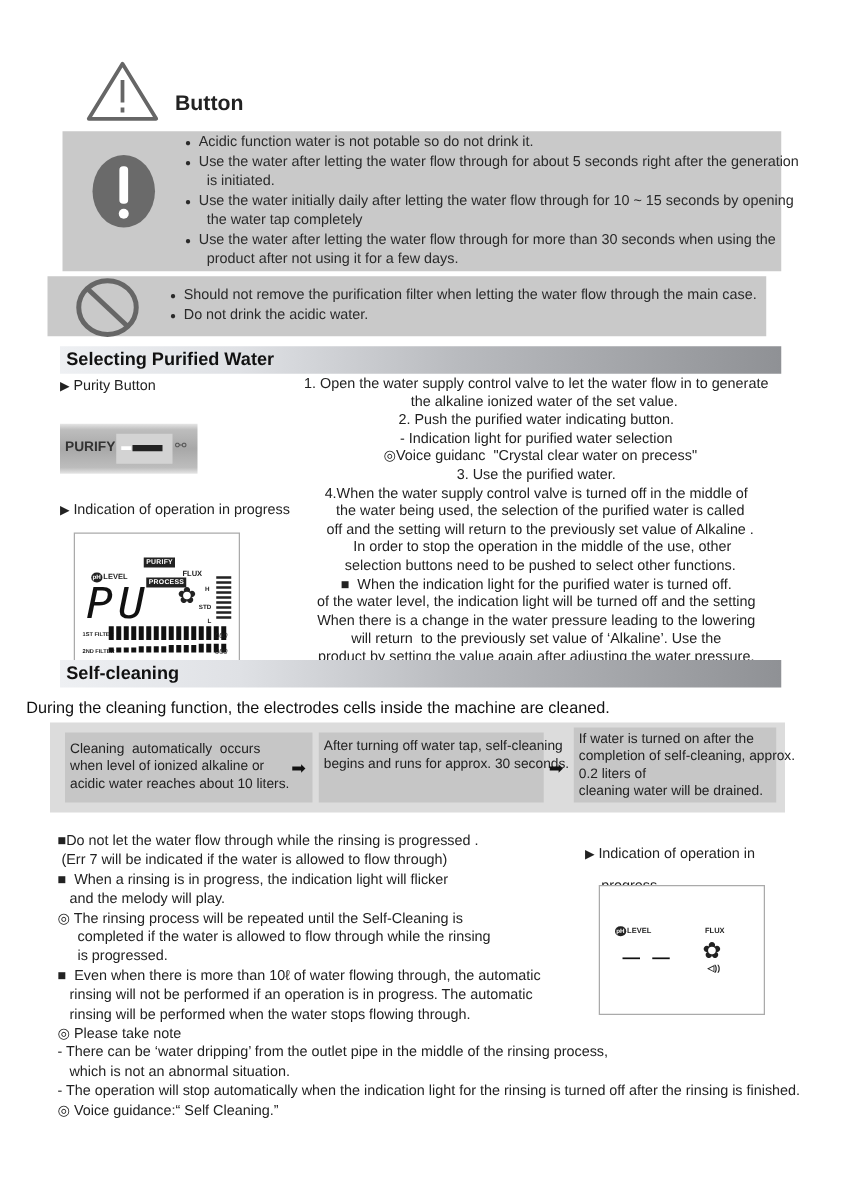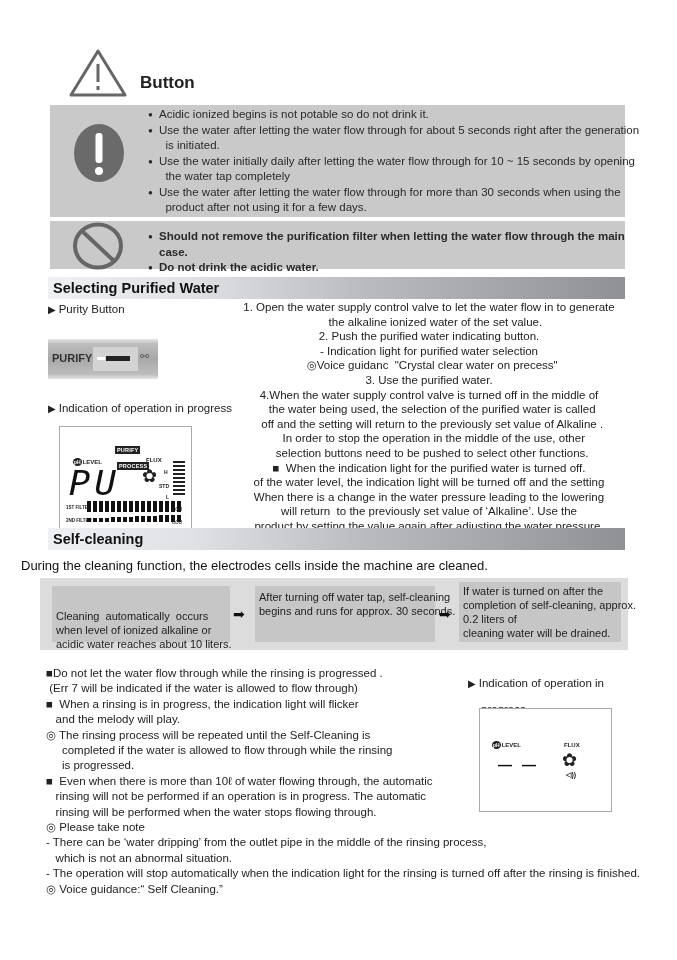--- a/index.html
+++ b/index.html
@@ -7,21 +7,21 @@
     width: 677px; height: 960px; background: #ffffff;
     font-family: "Liberation Sans", sans-serif; color: #222;
     position: relative; overflow: hidden;
   }
   .abs { position: absolute; }
   .caution-title { left: 140px; top: 73px; font-size: 17px; font-weight: bold; color: #222; }
   .warn-tri { left: 68px; top: 48px; width: 60px; height: 50px; }
 
   .gray-box { background: #c9c9c9; }
   .box1 { left: 50px; top: 105px; width: 575px; height: 112px; }
-  .box2 { left: 50px; top: 221px; width: 575px; height: 48px; font-weight: bold; }
+  .box2 { left: 38px; top: 221px; width: 575px; height: 48px; }
   .bullet-list { position: absolute; left: 98px; top: 2px; font-size: 11.5px; line-height: 15.5px; color: #2a2a2a; }
   .bullet-list .item { position: relative; padding-left: 11px; }
   .bullet-list .item::before { content: "●"; position: absolute; left: 0; top: 0; font-size: 8px; }
   .icon-excl { position: absolute; left: 22px; top: 18px; width: 54px; height: 60px; }
   .icon-prohib { position: absolute; left: 22px; top: 1px; width: 52px; height: 48px; }
 
   .section-bar {
     height: 22px; left: 48px; width: 577px;
     background: linear-gradient(to right, #eef0f3 0%, #dfe1e5 25%, #b9bbbf 55%, #8f9195 100%);
     font-size: 14.5px; font-weight: bold; color: #111; padding-left: 5px; line-height: 22px;
@@ -52,21 +52,21 @@
   .ph-badge { display: inline-block; background: #222; color: #fff; border-radius: 50%; font-size: 5px; padding: 1px 1px; margin-right: 1px; }
   .fan { position: absolute; font-size: 18px; color: #222; }
   .lvl-bars { position: absolute; width: 12px; }
   .lvl-bars div { height: 2px; background: #222; margin-bottom: 2px; }
   .filter-bars { position: absolute; display: flex; gap: 2px; align-items: flex-end; }
   .filter-bars div { width: 4px; background: #111; }
 
   .intro2 { left: 21px; top: 558px; font-size: 13px; color: #111; }
   .flow-wrap { left: 40px; top: 578px; width: 588px; height: 72px; background: #dcdcdc; }
   .flow-card { position: absolute; background: #c6c6c6; font-size: 11px; line-height: 14px; color: #222; padding: 4px 4px; }
-  .fc1 { left: 12px; top: 8px; width: 178px; height: 56px; padding-top: 23px; }
+  .fc1 { left: 12px; top: 8px; width: 198px; height: 56px; padding-top: 6px; }
   .fc2 { left: 215px; top: 8px; width: 180px; height: 56px; }
   .fc3 { left: 419px; top: 4px; width: 162px; height: 60px; padding-top: 2px; }
   .arrow { position: absolute; font-size: 14px; color: #111; }
 
   .notes { left: 46px; top: 666px; font-size: 11.5px; line-height: 15.4px; color: #222; }
   .notes div { white-space: pre; }
 
   .lcd2 { left: 479px; top: 708px; width: 133px; height: 104px; border: 1px solid #aaa; background: #fff; }
 </style>
 </head>
@@ -79,21 +79,21 @@
 </svg>
 <div class="abs caution-title">Button</div>
 
 <div class="abs gray-box box1">
   <svg class="icon-excl" viewBox="0 0 54 60">
     <ellipse cx="27" cy="30" rx="25" ry="29" fill="#6a6a6a"></ellipse>
     <rect x="23.5" y="10" width="7" height="30" rx="3" fill="#fff"></rect>
     <circle cx="27" cy="48" r="4" fill="#fff"></circle>
   </svg>
   <div class="bullet-list">
-    <div class="item" style="white-space:pre">Acidic ionized begins is not potable so do not drink it.</div>
+    <div class="item" style="white-space:pre">Acidic function water is not potable so do not drink it.</div>
     <div class="item" style="white-space:pre">Use the water after letting the water flow through for about 5 seconds right after the generation
   is initiated.</div>
     <div class="item" style="white-space:pre">Use the water initially daily after letting the water flow through for 10 ~ 15 seconds by opening
   the water tap completely</div>
     <div class="item" style="white-space:pre">Use the water after letting the water flow through for more than 30 seconds when using the
   product after not using it for a few days.</div>
   </div>
 </div>
 
 <div class="abs gray-box box2">

